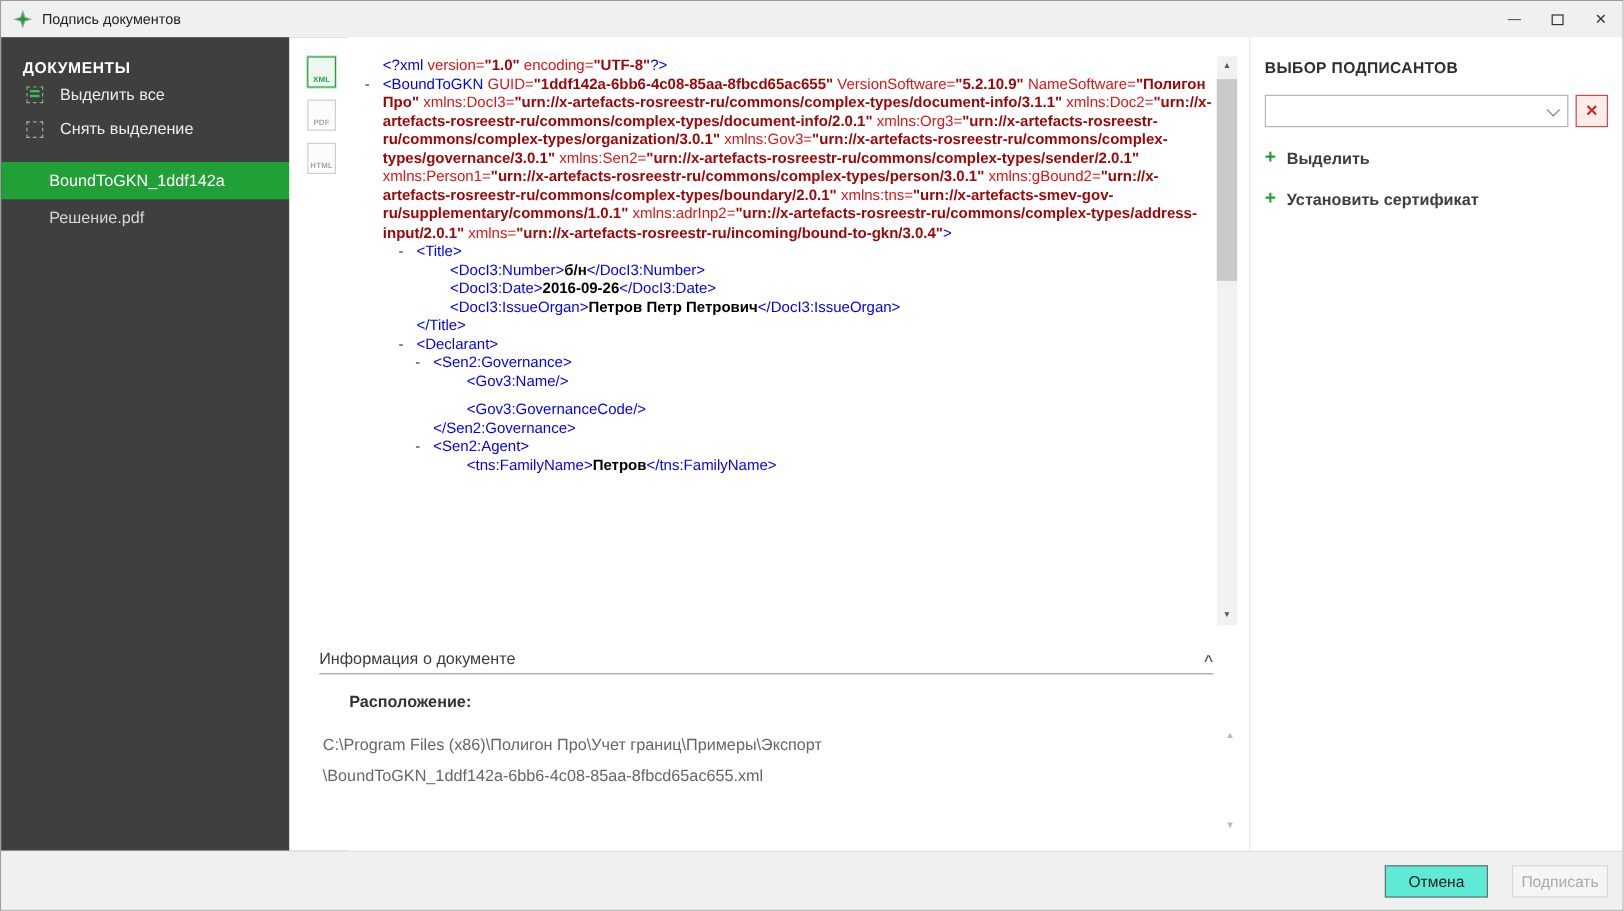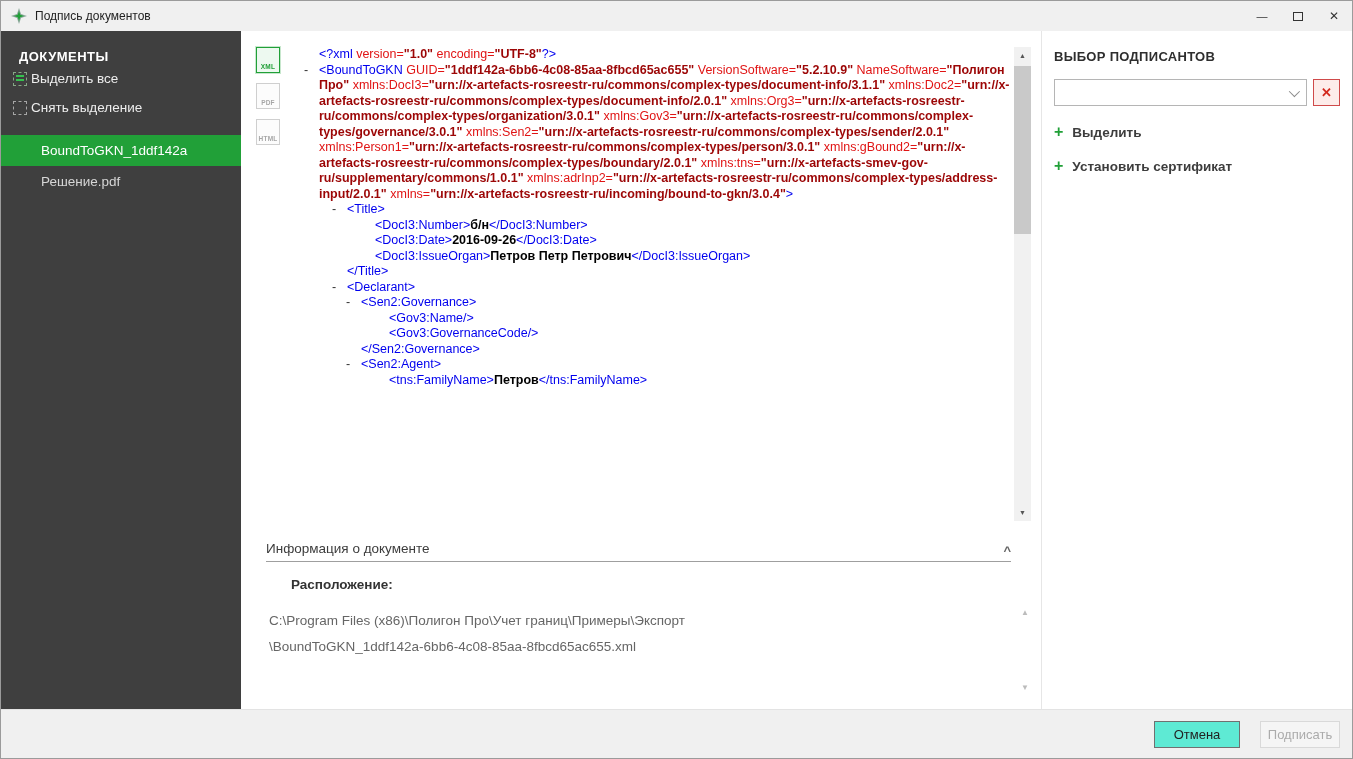--- a/index.html
+++ b/index.html
@@ -14,21 +14,21 @@
   .title-text { margin-left:8px; font-size:12px; color:#222; }
   .win-controls { margin-left:auto; display:flex; height:100%; }
   .win-btn { width:36px; height:100%; display:flex; align-items:center; justify-content:center; color:#333; cursor:default; }
   .glyph-min { font-size:11px; line-height:1; }
   .glyph-max { width:10px; height:9px; border:1px solid #333; display:inline-block; }
   .glyph-close { font-size:12px; line-height:1; }
 
   
   .sidebar { position:absolute; top:30px; left:0; width:289px; bottom:49px; background:#3f3f3f; color:#eee; overflow:hidden; }
   .sb-heading { margin:18px 0 0 18px; font-size:13px; font-weight:bold; letter-spacing:.5px; color:#fff; }
-  .sb-action { display:flex; align-items:center; gap:4px; padding:7px 12px; font-size:13.5px; color:#ededed; height:29px; cursor:pointer; }
+  .sb-action { display:flex; align-items:center; gap:14px; padding:7px 21px; font-size:13.5px; color:#ededed; height:29px; cursor:pointer; }
   .sb-action:first-of-type { margin-top:18px; }
   .icon-selall { width:14px; height:14px; border:1px dashed #86a886; position:relative; flex:0 0 auto; }
   .icon-selall i { display:block; width:8px; height:2px; background:#35c24f; margin:2px auto 0; }
   .icon-desel { width:14px; height:14px; border:1px dashed #a6a6a6; flex:0 0 auto; }
   .doc-list { margin-top:13px; }
   .doc-row { height:31px; display:flex; align-items:center; padding:0 10px 0 40px; font-size:13.5px; color:#d6d6d6; cursor:pointer; }
   .doc-row.selected { background:#21a038; color:#fff; }
   .doc-name { flex:1; white-space:nowrap; overflow:hidden; }
   .info-circle { width:15px; height:15px; border:1px solid #b5b5b5; border-radius:50%; font-size:10px; line-height:1;
                  display:flex; align-items:center; justify-content:center; color:#c9c9c9;
@@ -155,21 +155,21 @@
         <div class="xline" style="padding-left: 28px;"><span class="xt">&lt;?xml </span><span class="xa">version=</span><span class="xv">"1.0"</span><span class="xa"> encoding=</span><span class="xv">"UTF-8"</span><span class="xt">?&gt;</span></div>
         <div class="xline" style="padding-left: 28px;"><span class="xmarker" style="left: 13px;">-</span><span class="xt">&lt;BoundToGKN </span><span class="xa">GUID=</span><span class="xv">"1ddf142a-6bb6-4c08-85aa-8fbcd65ac655"</span><span class="xa"> VersionSoftware=</span><span class="xv">"5.2.10.9"</span><span class="xa"> NameSoftware=</span><span class="xv">"Полигон Про"</span><span class="xa"> xmlns:DocI3=</span><span class="xv">"urn://x-artefacts-rosreestr-ru/commons/complex-types/document-info/3.1.1"</span><span class="xa"> xmlns:Doc2=</span><span class="xv">"urn://x-artefacts-rosreestr-ru/commons/complex-types/document-info/2.0.1"</span><span class="xa"> xmlns:Org3=</span><span class="xv">"urn://x-artefacts-rosreestr-ru/commons/complex-types/organization/3.0.1"</span><span class="xa"> xmlns:Gov3=</span><span class="xv">"urn://x-artefacts-rosreestr-ru/commons/complex-types/governance/3.0.1"</span><span class="xa"> xmlns:Sen2=</span><span class="xv">"urn://x-artefacts-rosreestr-ru/commons/complex-types/sender/2.0.1"</span><span class="xa"> xmlns:Person1=</span><span class="xv">"urn://x-artefacts-rosreestr-ru/commons/complex-types/person/3.0.1"</span><span class="xa"> xmlns:gBound2=</span><span class="xv">"urn://x-artefacts-rosreestr-ru/commons/complex-types/boundary/2.0.1"</span><span class="xa"> xmlns:tns=</span><span class="xv">"urn://x-artefacts-smev-gov-ru/supplementary/commons/1.0.1"</span><span class="xa"> xmlns:adrInp2=</span><span class="xv">"urn://x-artefacts-rosreestr-ru/commons/complex-types/address-input/2.0.1"</span><span class="xa"> xmlns=</span><span class="xv">"urn://x-artefacts-rosreestr-ru/incoming/bound-to-gkn/3.0.4"</span><span class="xt">&gt;</span></div>
         <div class="xline" style="padding-left: 56px;"><span class="xmarker" style="left: 41px;">-</span><span class="xt">&lt;Title&gt;</span></div>
         <div class="xline" style="padding-left: 84px;"><span class="xt">&lt;DocI3:Number&gt;</span><span class="xx">б/н</span><span class="xt">&lt;/DocI3:Number&gt;</span></div>
         <div class="xline" style="padding-left: 84px;"><span class="xt">&lt;DocI3:Date&gt;</span><span class="xx">2016-09-26</span><span class="xt">&lt;/DocI3:Date&gt;</span></div>
         <div class="xline" style="padding-left: 84px;"><span class="xt">&lt;DocI3:IssueOrgan&gt;</span><span class="xx">Петров Петр Петрович</span><span class="xt">&lt;/DocI3:IssueOrgan&gt;</span></div>
         <div class="xline" style="padding-left: 56px;"><span class="xt">&lt;/Title&gt;</span></div>
         <div class="xline" style="padding-left: 56px;"><span class="xmarker" style="left: 41px;">-</span><span class="xt">&lt;Declarant&gt;</span></div>
         <div class="xline" style="padding-left: 70px;"><span class="xmarker" style="left: 55px;">-</span><span class="xt">&lt;Sen2:Governance&gt;</span></div>
         <div class="xline" style="padding-left: 98px;"><span class="xt">&lt;Gov3:Name/&gt;</span></div>
-        <div class="xline" style="padding-left: 98px;"><span class="xt">&lt;Gov3:GovernanceCode/&gt;</span></div>
+        <div class="xline" style="padding-left: 98px; margin-top: 8px;"><span class="xt">&lt;Gov3:GovernanceCode/&gt;</span></div>
         <div class="xline" style="padding-left: 70px;"><span class="xt">&lt;/Sen2:Governance&gt;</span></div>
         <div class="xline" style="padding-left: 70px;"><span class="xmarker" style="left: 55px;">-</span><span class="xt">&lt;Sen2:Agent&gt;</span></div>
         <div class="xline" style="padding-left: 98px;"><span class="xt">&lt;tns:FamilyName&gt;</span><span class="xx">Петров</span><span class="xt">&lt;/tns:FamilyName&gt;</span></div>
       </div>
 
     <div class="vscroll">
       <div class="vs-btn up">▲</div>
       <div class="vs-thumb"></div>
       <div class="vs-btn down">▼</div>
     </div>

